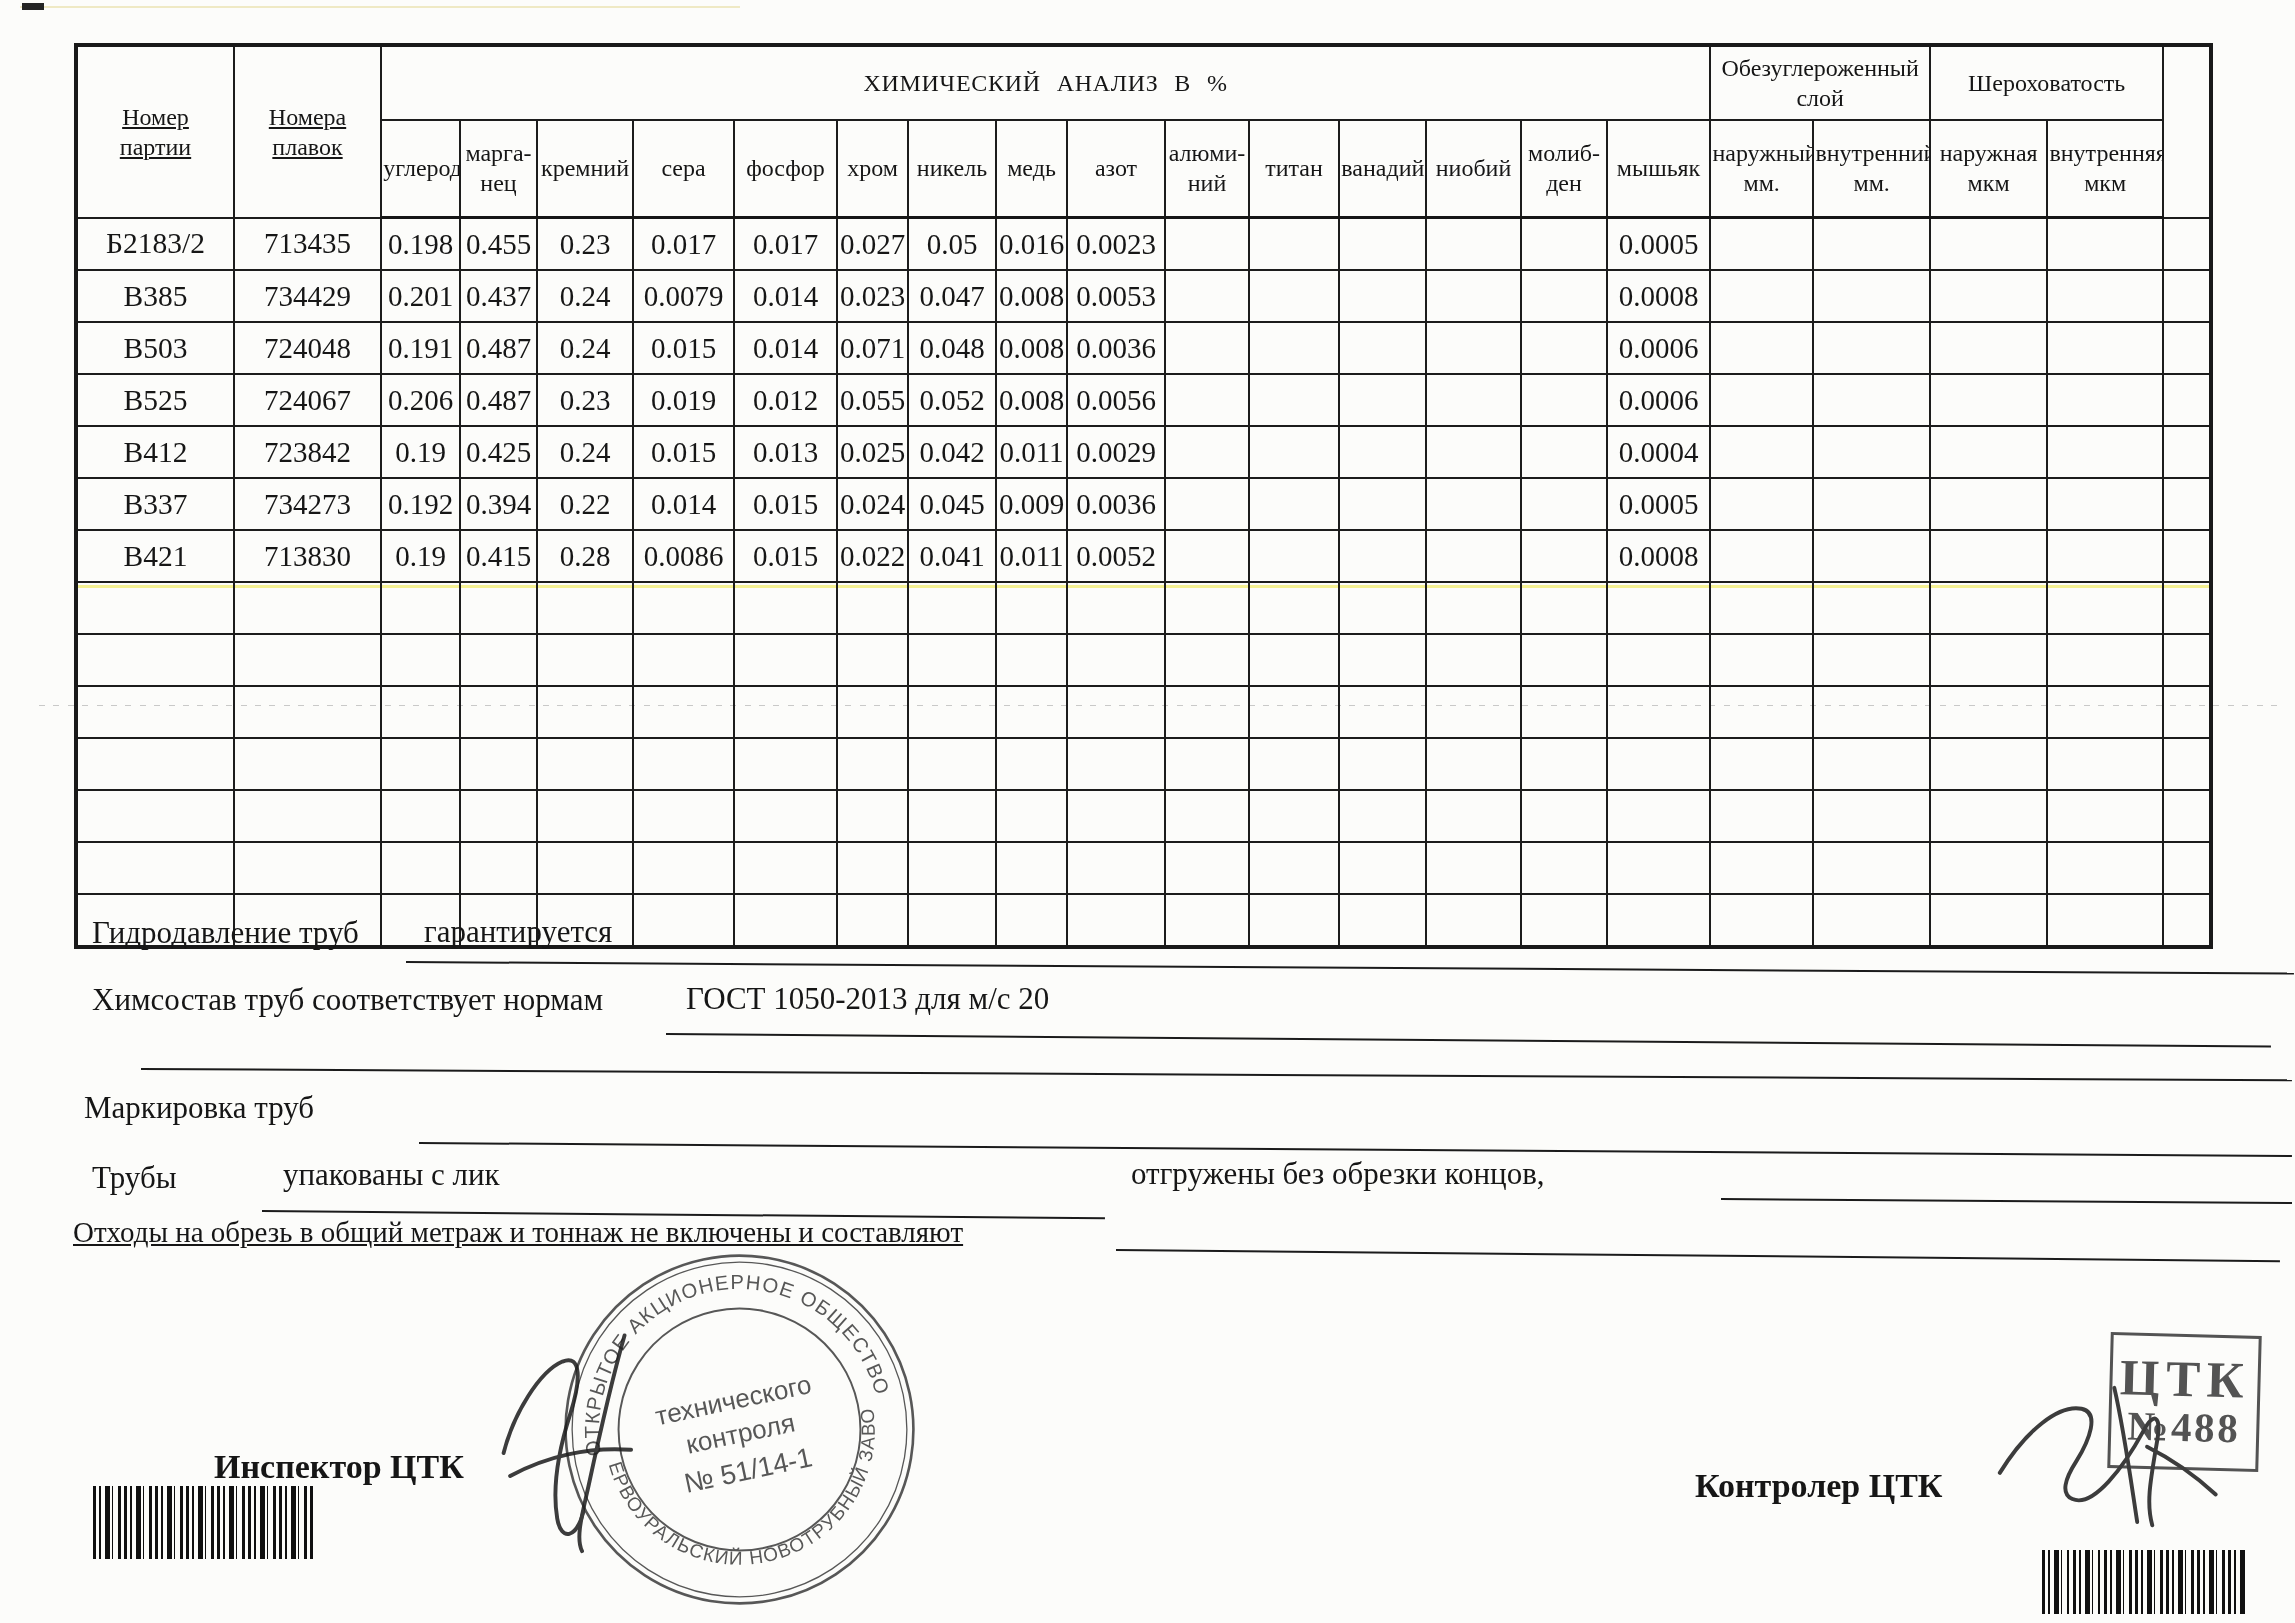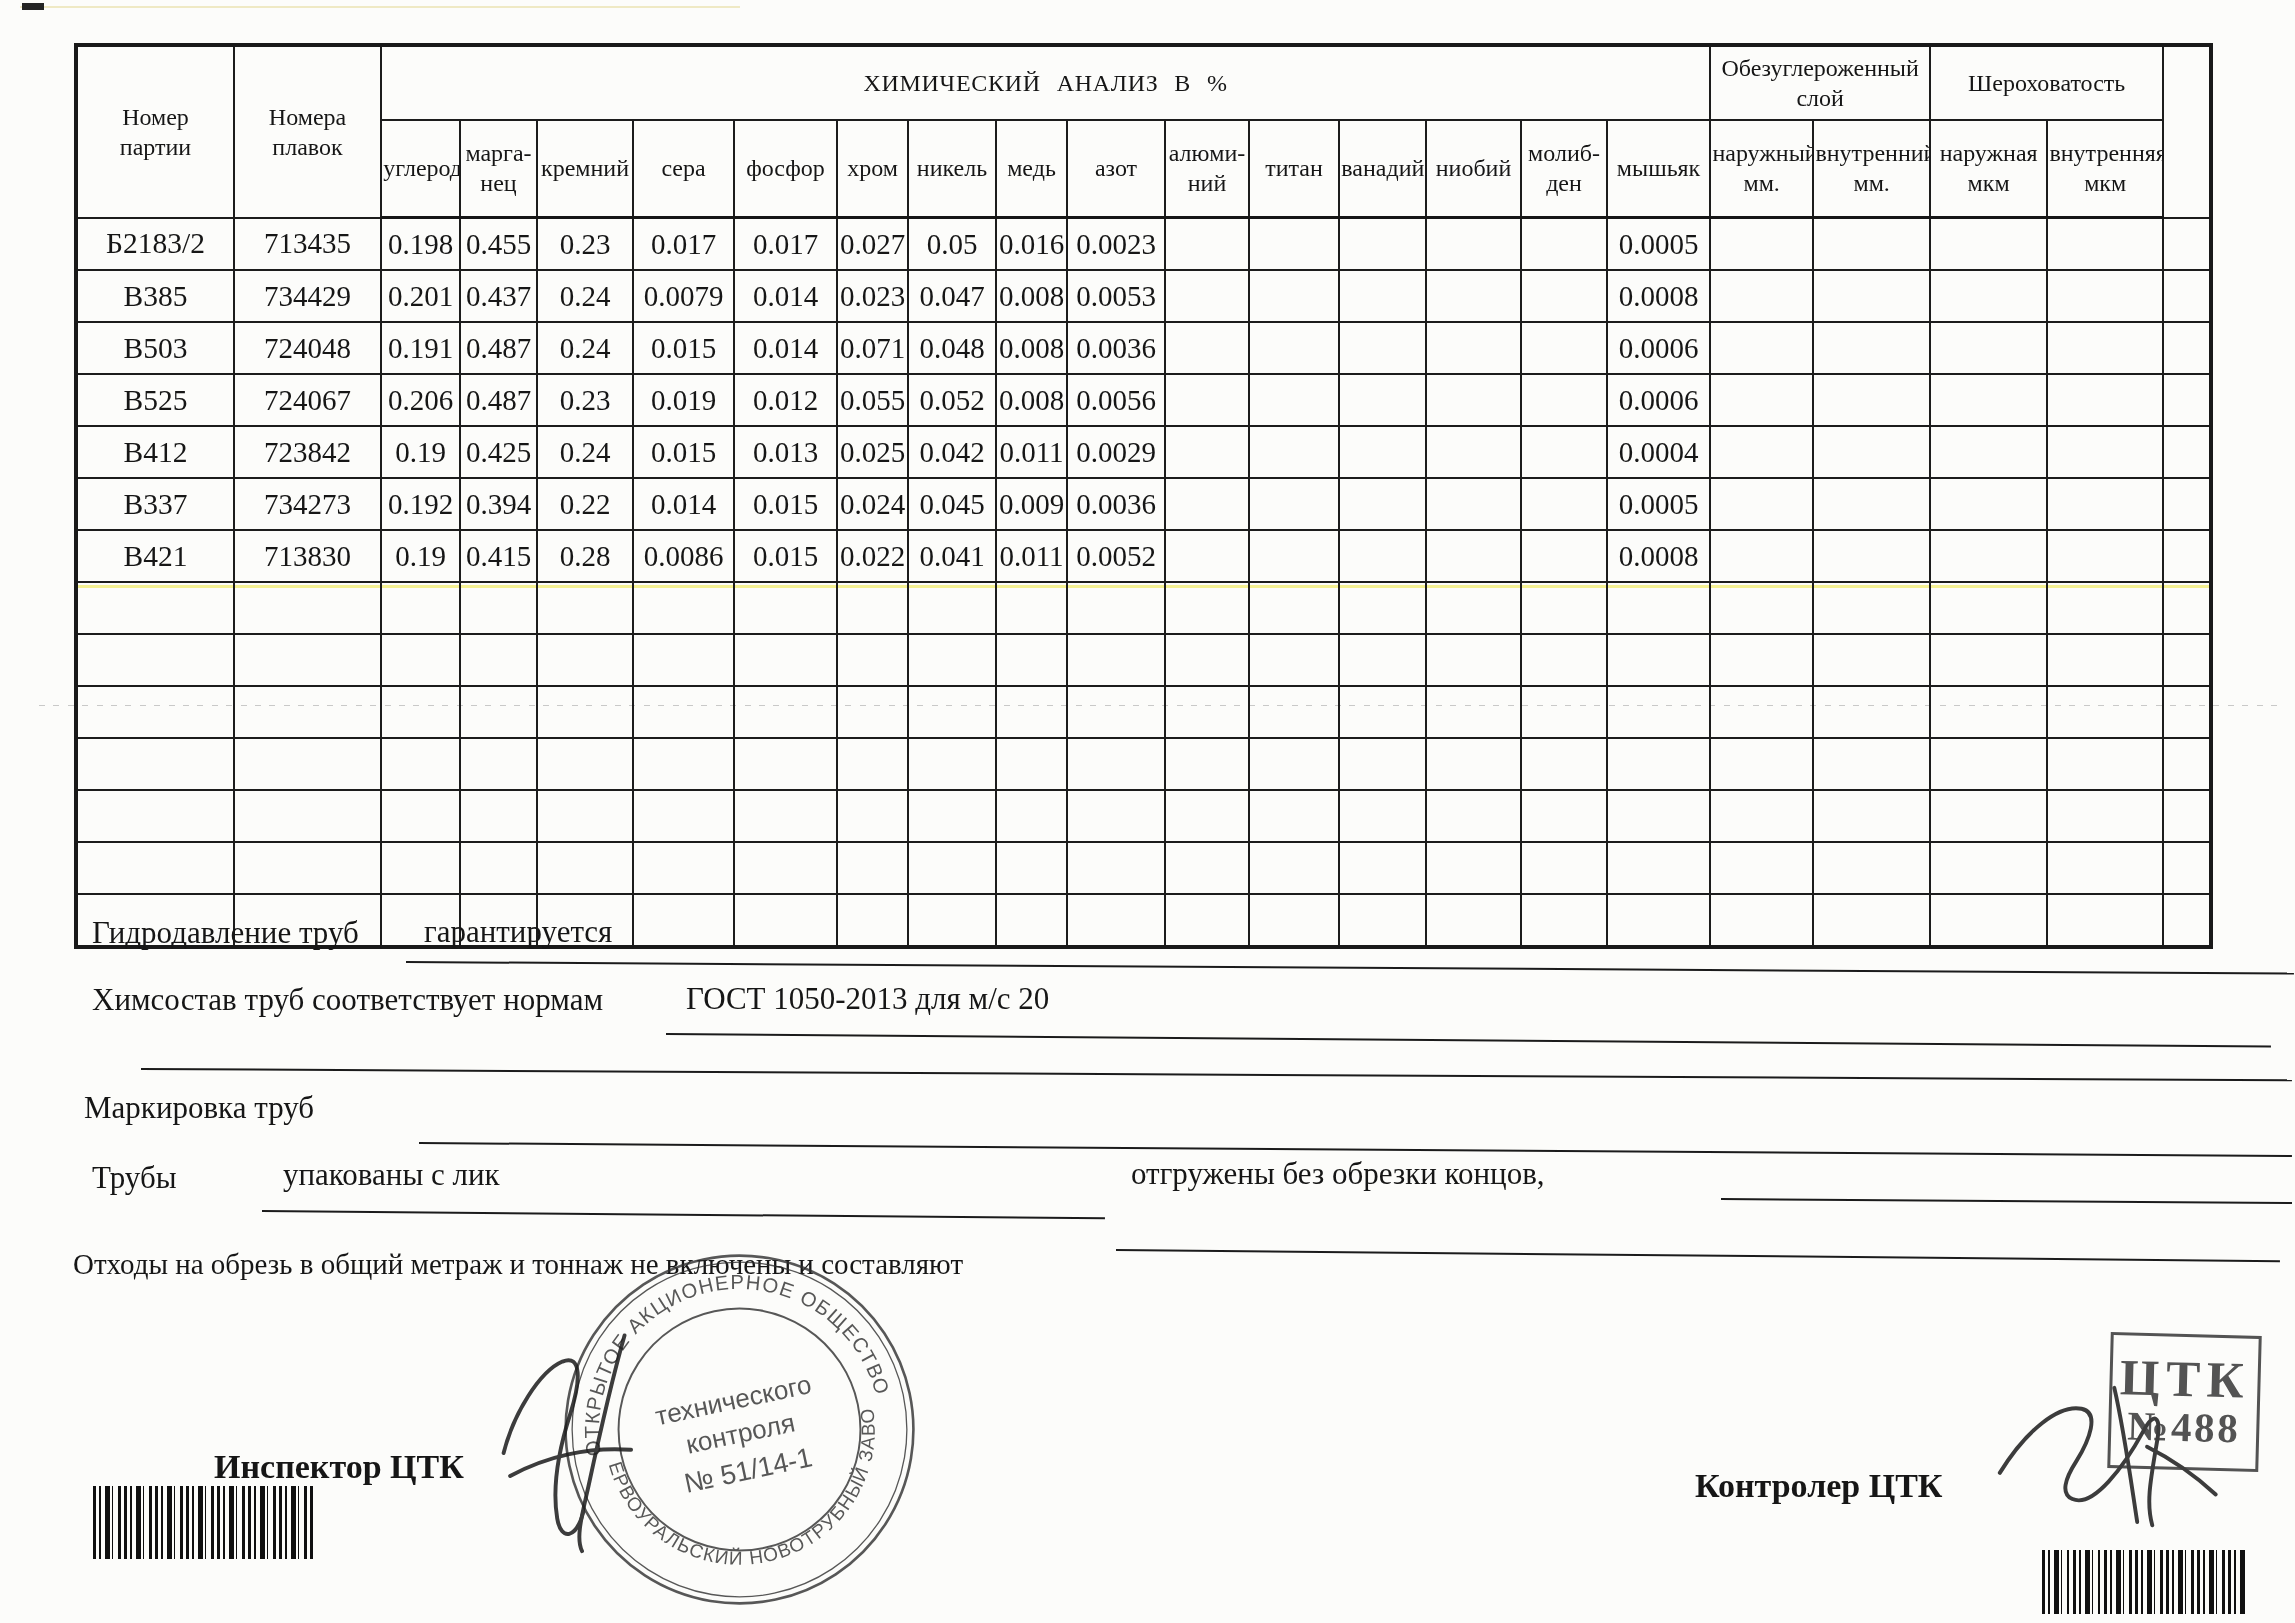--- a/index.html
+++ b/index.html
@@ -7,21 +7,21 @@
         font-family:"Liberation Serif","DejaVu Serif",serif;color:#161616;}
   
   table.main{position:absolute;left:74px;top:43px;border-collapse:collapse;table-layout:fixed;
              width:2135px;border:4.6px solid #191919;}
   table.main th,table.main td{border:2px solid #1c1c1c;overflow:hidden;}
   table.main th{font-weight:normal;white-space:pre-line;font-size:24px;line-height:1.25;
                 text-align:center;vertical-align:middle;padding:1.3px;}
   tr.hrow1 th{height:69px;}
   tr.hrow2 th{height:93px;border-bottom:3.9px solid #161616;}
   th.chem-title{font-size:26px;word-spacing:9.2px;letter-spacing:0.7px;vertical-align:top;padding-top:14.4px;}
-  th.rowspan-head{border-bottom:3.9px solid #161616;}
+  th.rowspan-head{border-bottom:3.9px solid #161616;text-decoration:underline;}
   table.main td{height:50px;font-size:29px;text-align:center;vertical-align:middle;
                 white-space:nowrap;padding:0 1.3px;}
   table.main td.batch-cell{font-size:29.5px;}
   
   .txt{position:absolute;font-size:31px;white-space:nowrap;}
   .txt.small{font-size:29px;}
   .sig-label{position:absolute;font-size:34px;font-weight:bold;white-space:nowrap;}
   .uline{position:absolute;height:2px;background:#1b1b1b;transform-origin:left center;}
   
   .round-stamp{position:absolute;left:563px;top:1253px;width:353px;height:353px;opacity:.8;}
@@ -472,21 +472,21 @@
 
   <div class="txt" style="left:84px;top:1090px;">Маркировка труб</div>
   <div class="uline" style="left:419px;top:1142px;width:1873px;transform:rotate(0.4deg);"></div>
 
   <div class="txt" style="left:92px;top:1160px;">Трубы</div>
   <div class="txt" style="left:283px;top:1157px;">упакованы с лик</div>
   <div class="uline" style="left:262px;top:1210px;width:843px;transform:rotate(0.5deg);"></div>
   <div class="txt" style="left:1131px;top:1156px;">отгружены без обрезки концов,</div>
   <div class="uline" style="left:1721px;top:1198px;width:571px;transform:rotate(0.4deg);"></div>
 
-  <div class="txt small" style="left:73px;top:1248px;">Отходы на обрезь в общий метраж и тоннаж не включены и составляют</div>
+  <div class="txt small" style="left:73px;top:1216px;text-decoration:underline;">Отходы на обрезь в общий метраж и тоннаж не включены и составляют</div>
   <div class="uline" style="left:1116px;top:1249px;width:1164px;transform:rotate(0.55deg);"></div>
 
 
   <div class="sig-label" style="left:206px;top:1448px;margin-left:8px;">Инспектор ЦТК</div>
   <div class="sig-label" style="left:1695px;top:1467px;">Контролер ЦТК</div>
 
   <svg class="round-stamp" viewBox="0 0 540 540">
     <g transform="rotate(-12 270 270)" fill="none" stroke="#2f2f2f">
       <circle cx="270" cy="270" r="266" stroke-width="4"></circle>
       <circle cx="270" cy="270" r="256" stroke-width="2"></circle>

